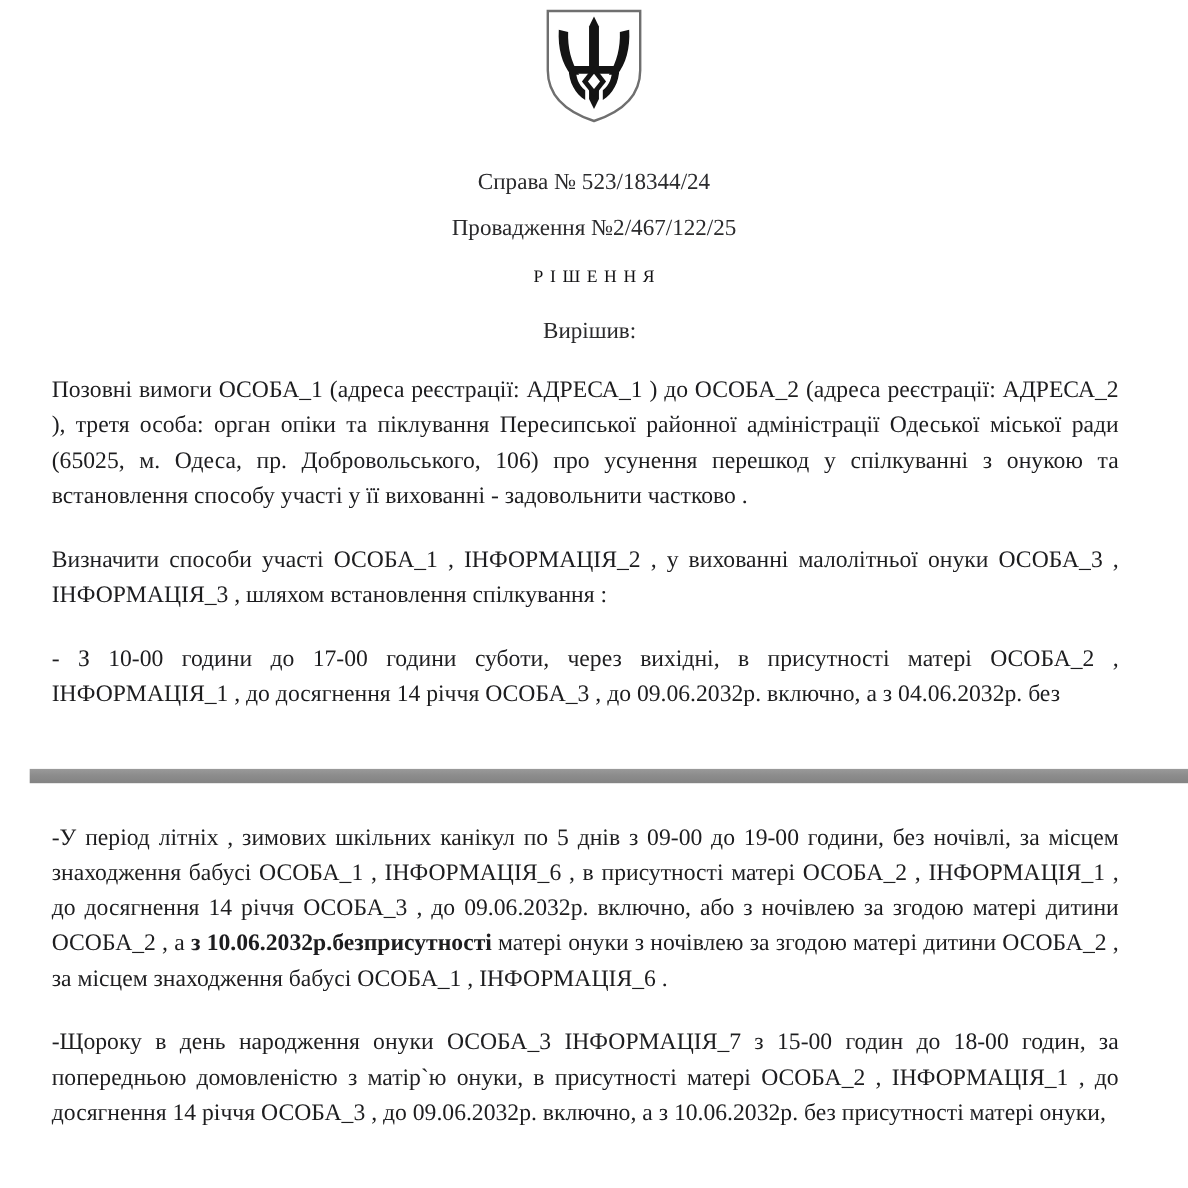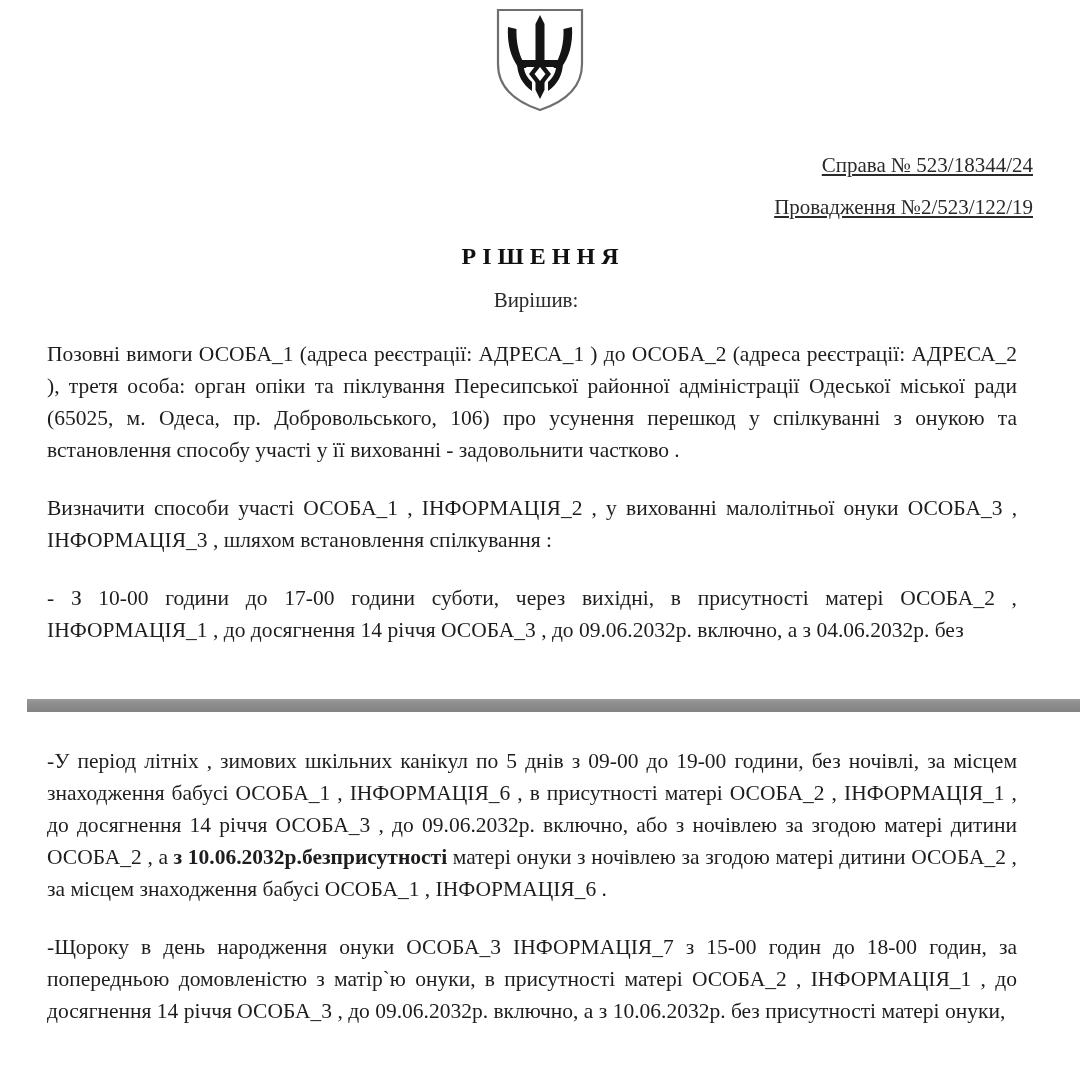--- a/index.html
+++ b/index.html
@@ -29,38 +29,37 @@
     align-items: flex-start;
   }
   .emblem-wrap svg { display: block; }
 
   
   .case-block {
     position: absolute;
     top: 155px;
     left: 47px;
     width: 986px;
-    text-align: right;
+    text-align: center;
     font-size: 21px;
     line-height: 1.0;
     color: #2a2a2c;
-    text-decoration: underline;
   }
   .case-block .case-line { margin: 0 0 21px 0; }
   .case-block .case-line:last-child { margin-bottom: 0; }
 
   
   .doc-title {
     position: absolute;
     top: 243px;
     left: 0;
     width: 1080px;
     text-align: center;
-    font-weight: bold;
-    font-size: 24px;
+    font-weight: normal;
+    font-size: 16px;
     letter-spacing: 6px;
     text-indent: 6px;
     color: #111113;
   }
   .verdict-word {
     position: absolute;
     top: 288px;
     left: 0;
     width: 1072px;
     text-align: center;
@@ -128,21 +127,21 @@
       <path d="M24 54 H68 V61 H24 Z"></path>
 
       <path d="M46 54 L57 68 L46 82 L35 68 Z"></path>
       <path d="M46 61 L51.5 68 L46 75 L40.5 68 Z" fill="#ffffff"></path>
     </g>
   </svg>
 </div>
 
 <div class="case-block">
   <div class="case-line">Справа № 523/18344/24</div>
-  <div class="case-line">Провадження №2/523/122/19</div>
+  <div class="case-line">Провадження №2/467/122/25</div>
 </div>
 
 <div class="doc-title">РІШЕННЯ</div>
 <div class="verdict-word">Вирішив:</div>
 
 <div class="body-top">
   <p class="para">Позовні вимоги  ОСОБА_1 (адреса реєстрації: АДРЕСА_1 ) до ОСОБА_2 (адреса реєстрації: АДРЕСА_2 ), третя особа: орган опіки та піклування Пересипської районної адміністрації Одеської міської ради (65025, м. Одеса, пр. Добровольського, 106) про усунення перешкод у спілкуванні з онукою та встановлення способу участі у її вихованні - задовольнити частково .</p>
   <p class="para">Визначити способи участі ОСОБА_1 , ІНФОРМАЦІЯ_2 , у вихованні малолітньої онуки ОСОБА_3 , ІНФОРМАЦІЯ_3 , шляхом встановлення спілкування :</p>
   <p class="para">- З 10-00 години до 17-00 години суботи, через вихідні, в присутності матері ОСОБА_2 , ІНФОРМАЦІЯ_1 , до досягнення 14 річчя ОСОБА_3 , до 09.06.2032р. включно, а з 04.06.2032р. без</p>
 </div>

